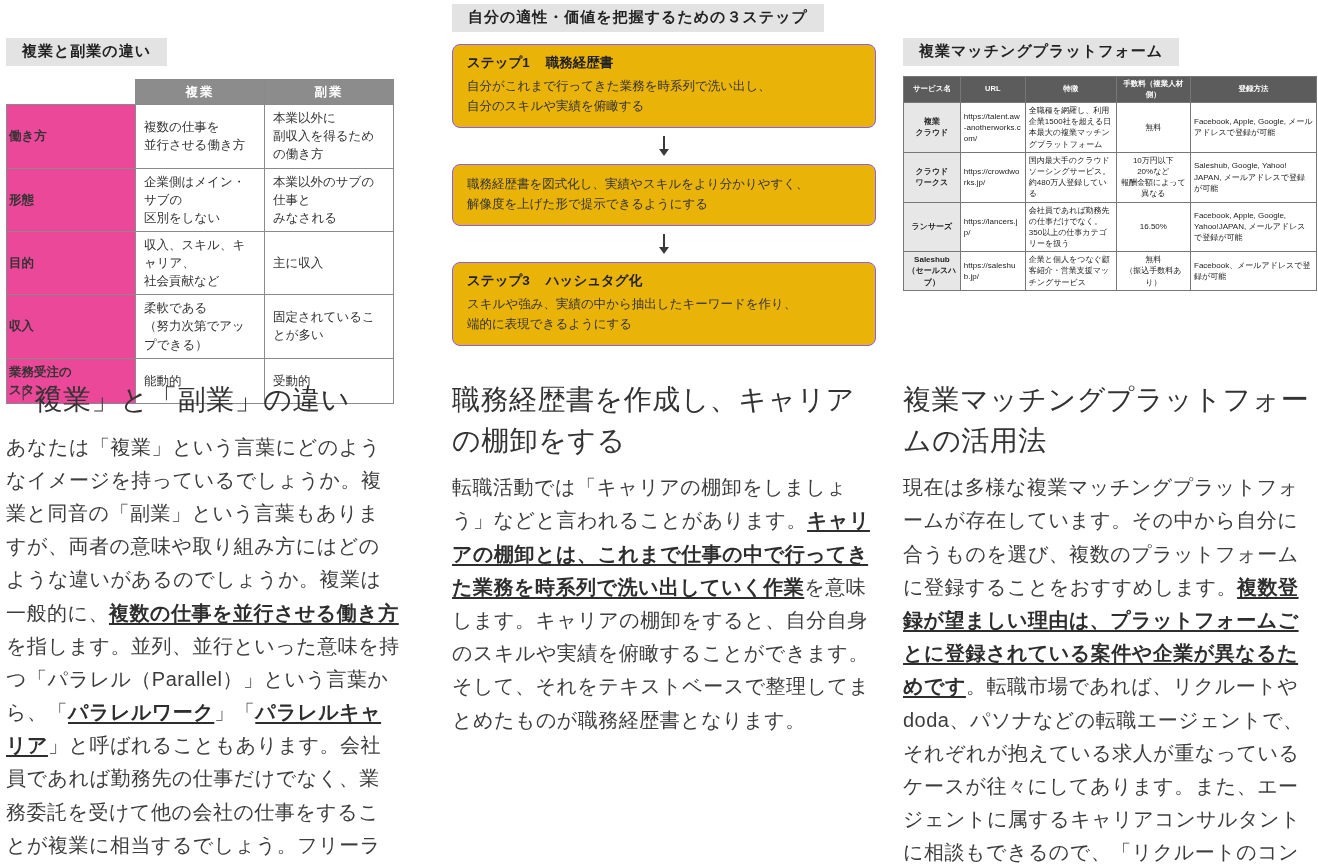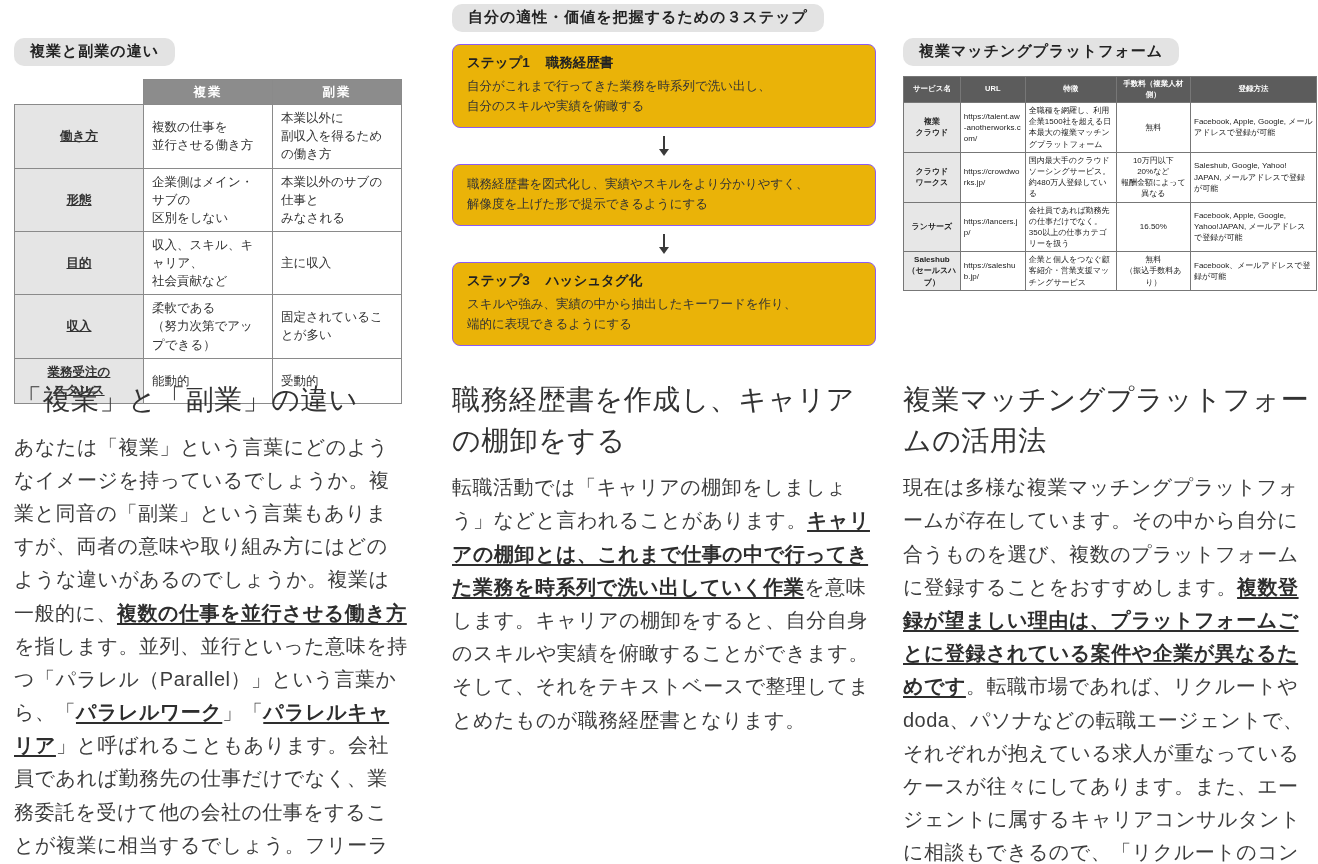--- a/index.html
+++ b/index.html
@@ -1,36 +1,36 @@
 <!DOCTYPE html>
 <html lang="ja"><head>
 <meta charset="utf-8">
 <style>
   html,body{margin:0;padding:0;background:#fff;}
   .page{position:relative;width:1318px;height:864px;background:#ffffff;overflow:hidden;
         font-family:"Liberation Sans","DejaVu Sans",sans-serif;color:#333;}
   .col{position:absolute;top:0;height:864px;}
-  .col1{left:14px;width:394px;}
+  .col1{left:6px;width:394px;}
   .col2{left:452px;width:424px;}
   .col3{left:903px;width:414px;}
 
   
-  .pill{display:inline-block;background:#e3e3e3;border-radius:10px;padding:4px 16px 5px;
+  .pill{display:inline-block;background:#e3e3e3;border-radius:0;padding:4px 16px 5px;
         font-weight:bold;font-size:15px;color:#222;letter-spacing:1px;}
 
   
   .cmp-table{border-collapse:collapse;margin-top:13px;table-layout:fixed;width:388px;
              font-size:12.5px;color:#333;}
   .cmp-table th,.cmp-table td{border:1px solid #8a8a8a;padding:4px 8px;line-height:1.45;
              white-space:pre-line;vertical-align:middle;}
   .cmp-table thead th{background:#8c8c8c;color:#fff;font-weight:bold;text-align:center;
              padding:3px 4px;font-size:12.5px;letter-spacing:2px;}
   .cmp-table thead th.corner{background:#fff;border:none;}
-  .cmp-table tbody th{background:#e5e5e5;font-weight:bold;text-align:center;width:74px;
-             font-size:12.5px;padding:4px 2px;text-decoration:underline;}
+  .cmp-table tbody th{background:#ec4899;font-weight:bold;text-align:left;width:74px;
+             font-size:12.5px;padding:4px 2px;}
   .cmp-table td.c-a{width:158px;}
   .cmp-table td.c-b{width:152px;}
 
   
   .steps{margin-top:12px;}
   .step-box{border:1px solid #8b5cf6;border-radius:8px;padding:9px 14px 11px;background:#eab308;}
   .step-title{font-weight:bold;font-size:13.5px;color:#222;margin-bottom:4px;}
   .step-title .step-name{margin-left:16px;}
   .step-desc{font-size:12.5px;line-height:1.6;color:#333;white-space:pre-line;}
   .arrow{display:flex;flex-direction:column;align-items:center;margin:8px 0;}

